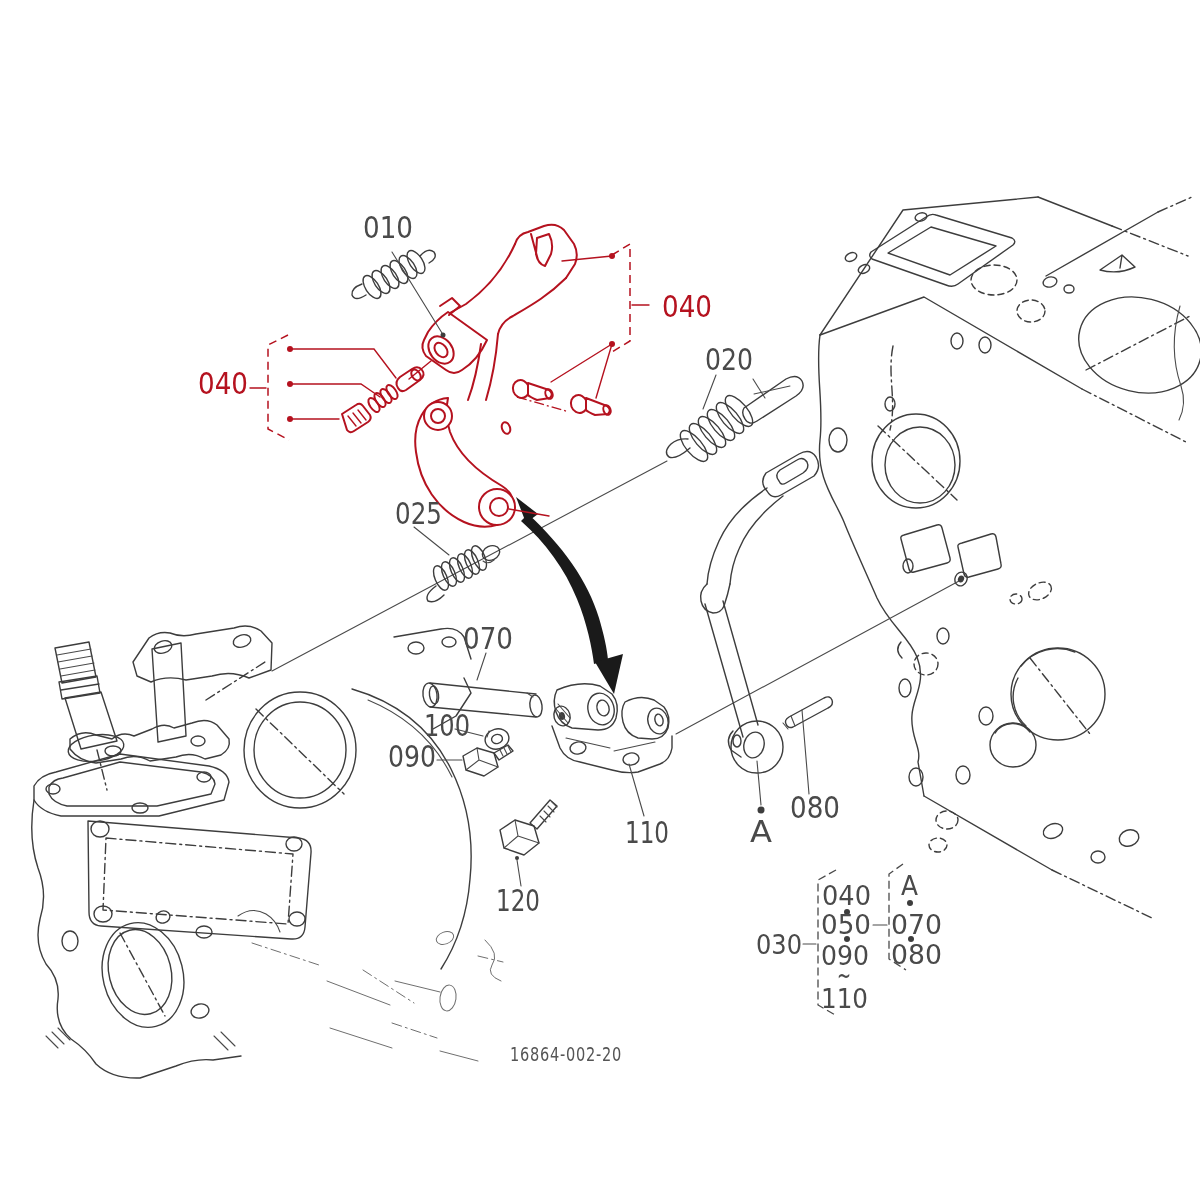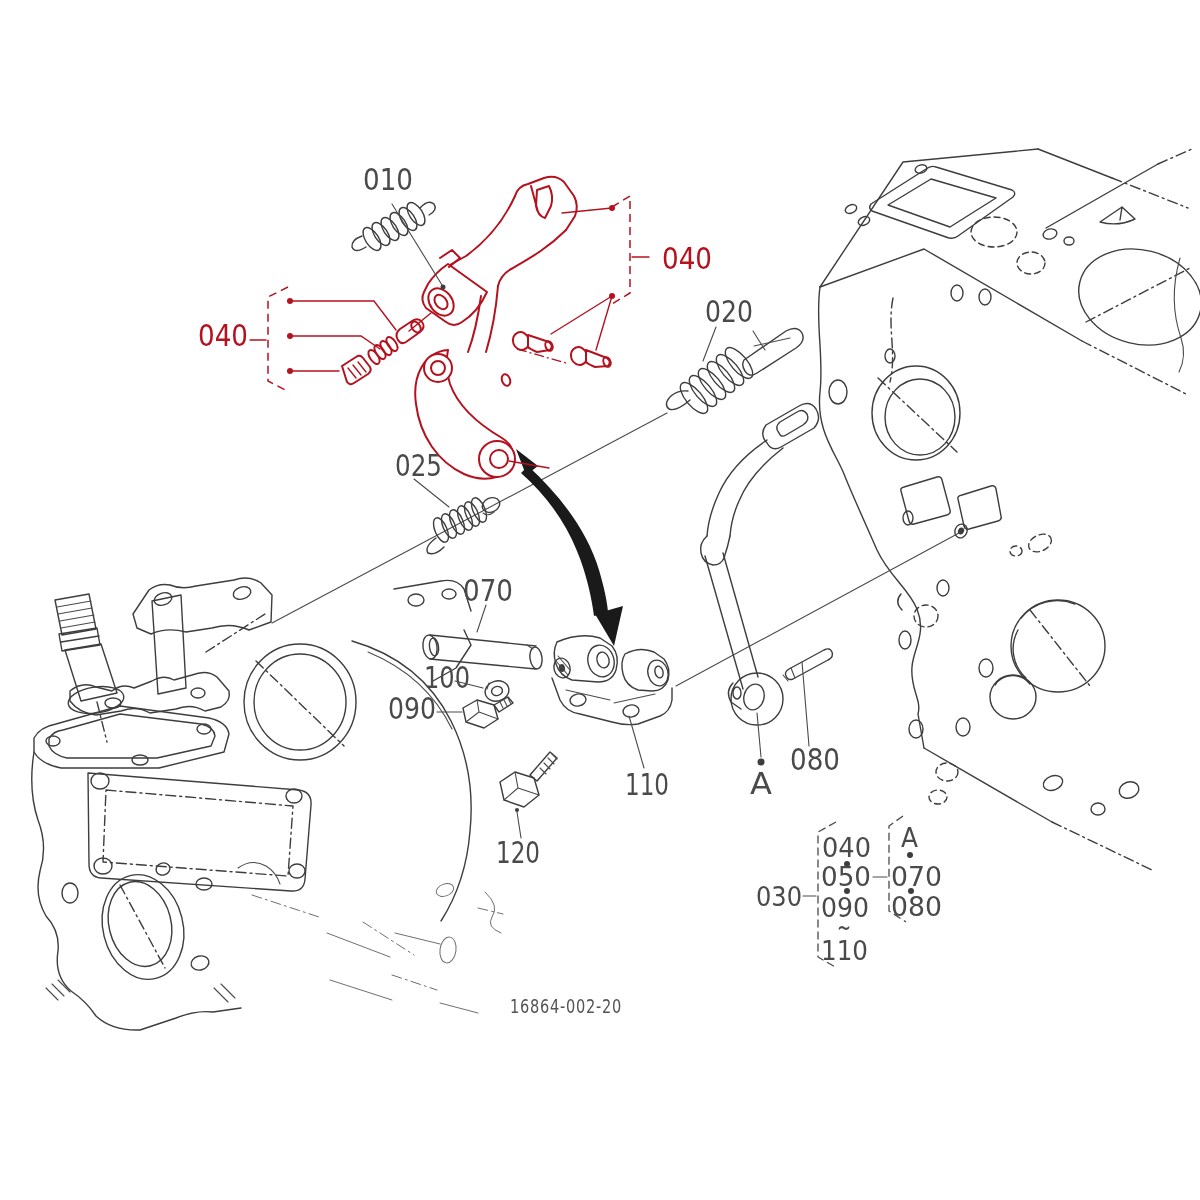--- a/index.html
+++ b/index.html
@@ -1,16 +1,16 @@
 <!DOCTYPE html>
 <html><head>
 <meta charset="utf-8">
 <style>
   html,body{margin:0;padding:0;background:#ffffff;}
-  .canvas{position:relative;width:1200px;height:1031px;background:#ffffff;overflow:hidden;}
+  .canvas{position:relative;width:1200px;height:1031px;background:#ffffff;overflow:hidden;margin-top:48px;}
   svg{position:absolute;left:0;top:0;}
   text{font-family:"DejaVu Sans",sans-serif;}
   .lbl{fill:#4A4A4A;font-size:30px;}
   .lbl-sm{fill:#4A4A4A;font-size:27px;}
   .lbl-red{fill:#B5121F;font-size:30px;}
   .code{fill:#555555;font-size:20px;letter-spacing:1px;}
   .ln{stroke:#3D3D3D;fill:none;stroke-width:1.4;stroke-linecap:round;stroke-linejoin:round;}
   .ln2{stroke:#4A4A4A;fill:none;stroke-width:1.1;stroke-linecap:round;}
   .faint{stroke:#6F6F6F;fill:none;stroke-width:1;stroke-linecap:round;}
   .dd2{stroke-dasharray:10 4 2 4;}

